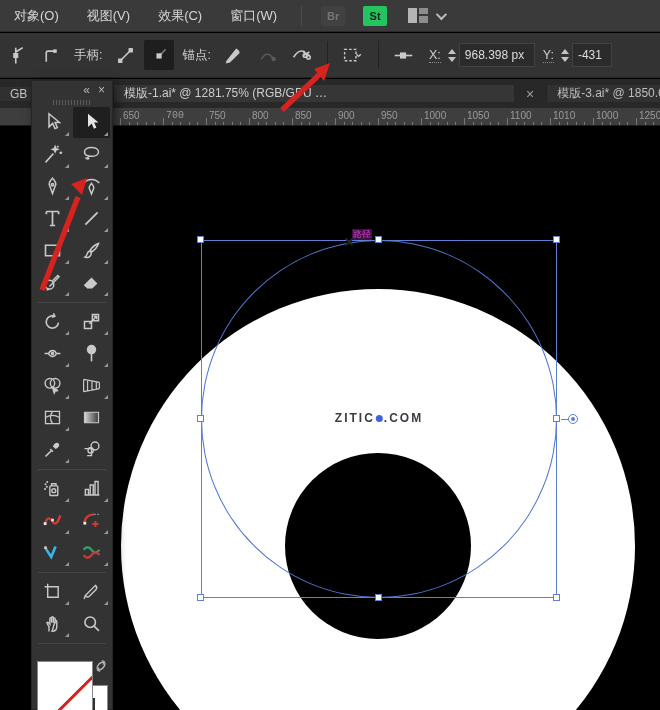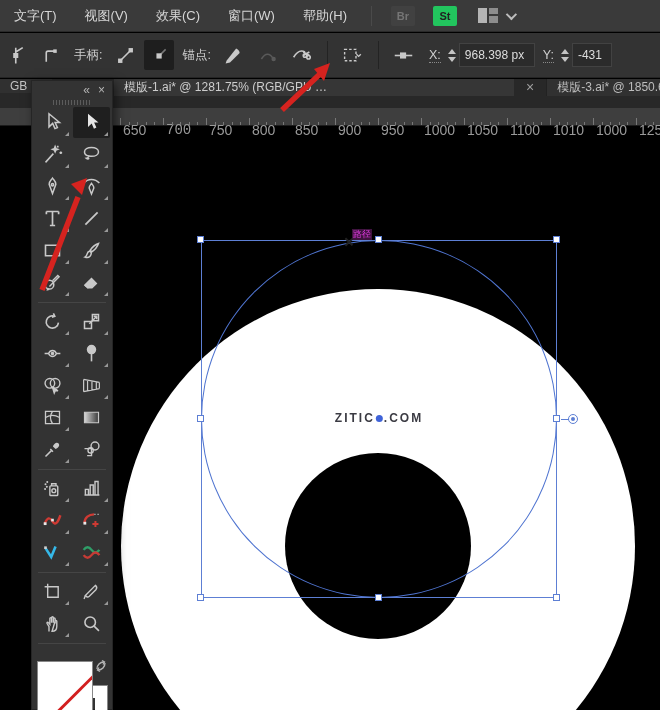--- a/index.html
+++ b/index.html
@@ -39,31 +39,31 @@
     border-bottom:5px solid #c4c4c4; }
   .tri-dn { width:0; height:0; border-left:4px solid transparent; border-right:4px solid transparent;
     border-top:5px solid #c4c4c4; }
   .field { background:#2b2b2b; border:1px solid #424242; height:24px; color:#ddd;
     font-size:12px; display:flex; align-items:center; padding:0 5px; overflow:hidden;
     white-space:nowrap; flex:none; }
   #fieldX { width:76px; } #fieldY { width:40px; }
 
   
   #tabbar { position:absolute; left:0; top:79px; width:660px; height:29px; background:#282828;
-    display:flex; align-items:flex-start; z-index:9; color:#b9b9b9; font-size:12px; }
+    display:flex; align-items:center; z-index:9; color:#b9b9b9; font-size:12px; }
   .tab { display:flex; align-items:center; padding:0 10px; white-space:nowrap; overflow:hidden; }
   .tab.partial { background:#303030; width:52px; color:#c3c3c3; }
   .tab.active { background:#363636; width:400px; color:#cdcdcd; }
   .tab.other { background:#313131; border-left:1px solid #222; flex:1; color:#bdbdbd; }
   .tab-close { color:#9f9f9f; font-size:14px; padding:0 12px; }
 
   
   #ruler { position:absolute; left:0; top:108px; width:660px; height:18px; background:#3e3e3e;
     border-bottom:1px solid #1c1c1c; z-index:8; }
-  .rlab { position:absolute; top:14px; font-size:14px; color:#9a9a9a; }
+  .rlab { position:absolute; top:2px; font-size:10px; color:#9a9a9a; }
   .rtick { position:absolute; bottom:0; width:1px; background:#777; }
 
   
   #canvas { position:absolute; left:0; top:126px; width:660px; height:584px; background:#000; }
   #donut-outer { position:absolute; left:121px; top:163px; width:514px; height:514px;
     border-radius:50%; background:#fff; }
   #donut-inner { position:absolute; left:285px; top:327px; width:186px; height:186px;
     border-radius:50%; background:#000; }
   #watermark { position:absolute; left:379px; top:418px; transform:translate(-50%,-50%);
     display:flex; align-items:center; color:#3b3b43; font-size:12px; font-weight:bold;
@@ -120,25 +120,24 @@
   #swap-ic { position:absolute; left:62px; top:12px; color:#b5b5b5; }
 
   
   #arrows { position:absolute; left:0; top:0; width:660px; height:710px; z-index:30;
     pointer-events:none; }
 </style>
 </head>
 <body>
 
 <div id="menubar">
-  <div class="mi">文字(T)</div>
+  <div class="mi">对象(O)</div>
   <div class="mi">视图(V)</div>
   <div class="mi">效果(C)</div>
   <div class="mi">窗口(W)</div>
-  <div class="mi">帮助(H)</div>
   <div class="mb-sep"></div>
   <div class="badge br">Br</div>
   <div class="badge st">St</div>
   <div id="ws-icon">
     <span class="a"></span>
       <span class="b"></span>
       <span class="c"></span>
   </div>
   <div class="chev"></div>
 </div>

